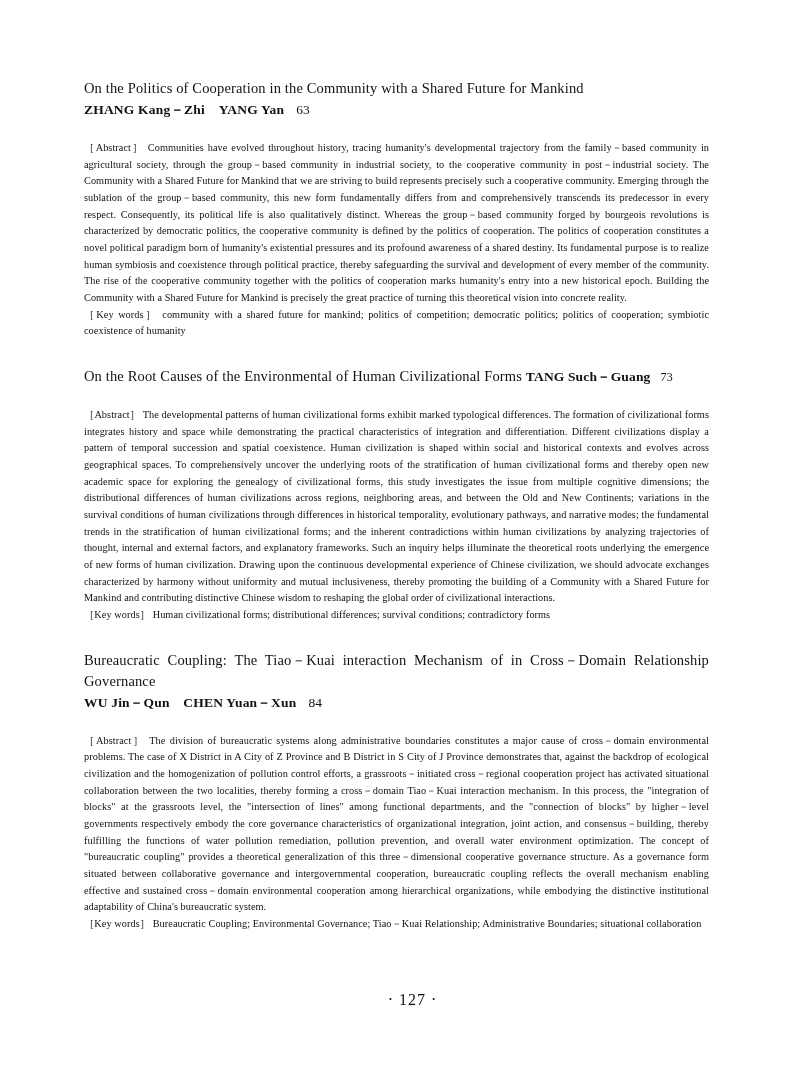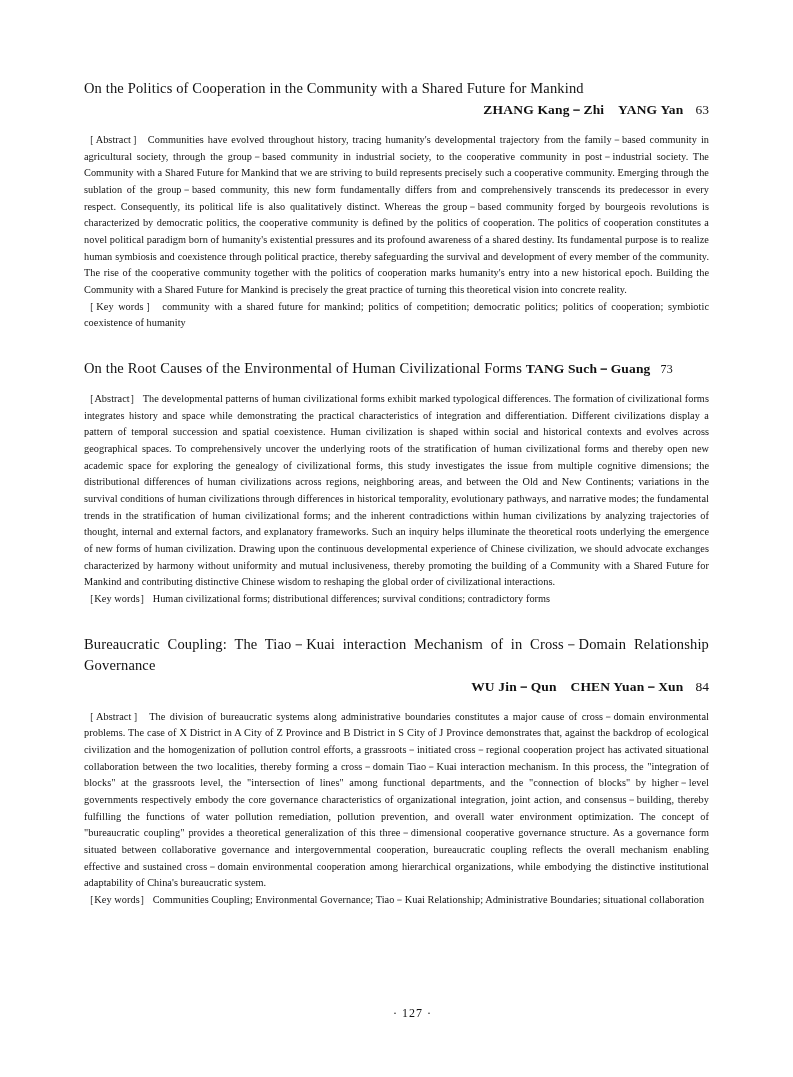--- a/index.html
+++ b/index.html
@@ -39,57 +39,56 @@
   .entry-title .inline-author {
     font-weight: bold;
     font-size: 13.5px;
     white-space: nowrap;
   }
   .entry-title .inline-page {
     font-size: 12px;
     margin-left: 10px;
   }
   .authorline {
-    text-align: right;
     font-weight: bold;
     font-size: 13.5px;
     margin: 1px 0 0 0;
     line-height: 1.4;
     letter-spacing: 0.2px;
   }
   .authorline .pageno {
     font-weight: normal;
     margin-left: 12px;
     letter-spacing: 0;
   }
   .abstract {
-    margin-top: 12px;
+    margin-top: 20px;
     font-size: 10.3px;
     line-height: 1.62;
     text-align: justify;
     letter-spacing: 0.05px;
     hyphens: none;
   }
   .abstract p {
     margin: 0;
   }
   .keywords {
     font-size: 10.3px;
     line-height: 1.62;
     text-align: justify;
     margin: 0;
     letter-spacing: 0.05px;
   }
   .folio {
     position: absolute;
     left: 0;
     right: 0;
-    bottom: 56px;
+    bottom: 68px;
     text-align: center;
-    font-size: 12px;
+    font-size: 16px;
     letter-spacing: 1px;
     margin-left: 32px;
   }
   .spaced-title-2 { display: block; }
 </style>
 </head>
 <body>
 
 <div class="page">
 
@@ -119,19 +118,19 @@
 
   <div class="entry">
     <div class="entry-title">
       <span class="title-text spaced-title-2">Bureaucratic Coupling: The Tiao－Kuai interaction Mechanism of in Cross－Domain Relationship Governance</span>
     </div>
     <div class="authorline">
       <span>WU Jin－Qun　CHEN Yuan－Xun</span><span class="pageno">84</span>
     </div>
     <div class="abstract">
       <p>［Abstract］ The division of bureaucratic systems along administrative boundaries constitutes a major cause of cross－domain environmental problems. The case of X District in A City of Z Province and B District in S City of J Province demonstrates that, against the backdrop of ecological civilization and the homogenization of pollution control efforts, a grassroots－initiated cross－regional cooperation project has activated situational collaboration between the two localities, thereby forming a cross－domain Tiao－Kuai interaction mechanism. In this process, the "integration of blocks" at the grassroots level, the "intersection of lines" among functional departments, and the "connection of blocks" by higher－level governments respectively embody the core governance characteristics of organizational integration, joint action, and consensus－building, thereby fulfilling the functions of water pollution remediation, pollution prevention, and overall water environment optimization. The concept of "bureaucratic coupling" provides a theoretical generalization of this three－dimensional cooperative governance structure. As a governance form situated between collaborative governance and intergovernmental cooperation, bureaucratic coupling reflects the overall mechanism enabling effective and sustained cross－domain environmental cooperation among hierarchical organizations, while embodying the distinctive institutional adaptability of China's bureaucratic system.</p>
-      <p class="keywords">［Key words］ Communities Coupling; Environmental Governance; Tiao－Kuai Relationship; Administrative Boundaries; situational collaboration</p>
+      <p class="keywords">［Key words］ Bureaucratic Coupling; Environmental Governance; Tiao－Kuai Relationship; Administrative Boundaries; situational collaboration</p>
     </div>
   </div>
 
   <div class="folio">· 127 ·</div>
 
 </div>
 
 </body></html>

